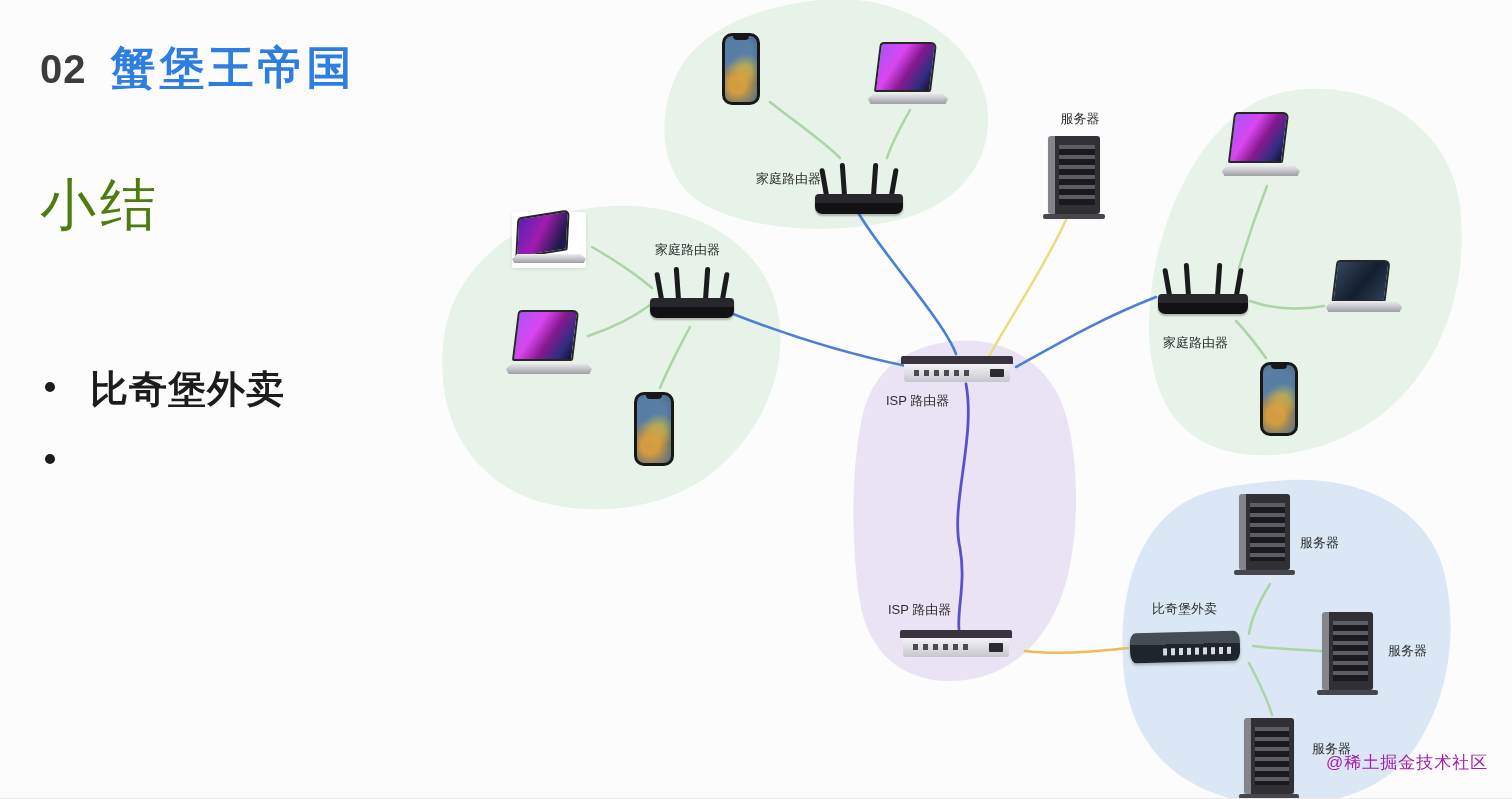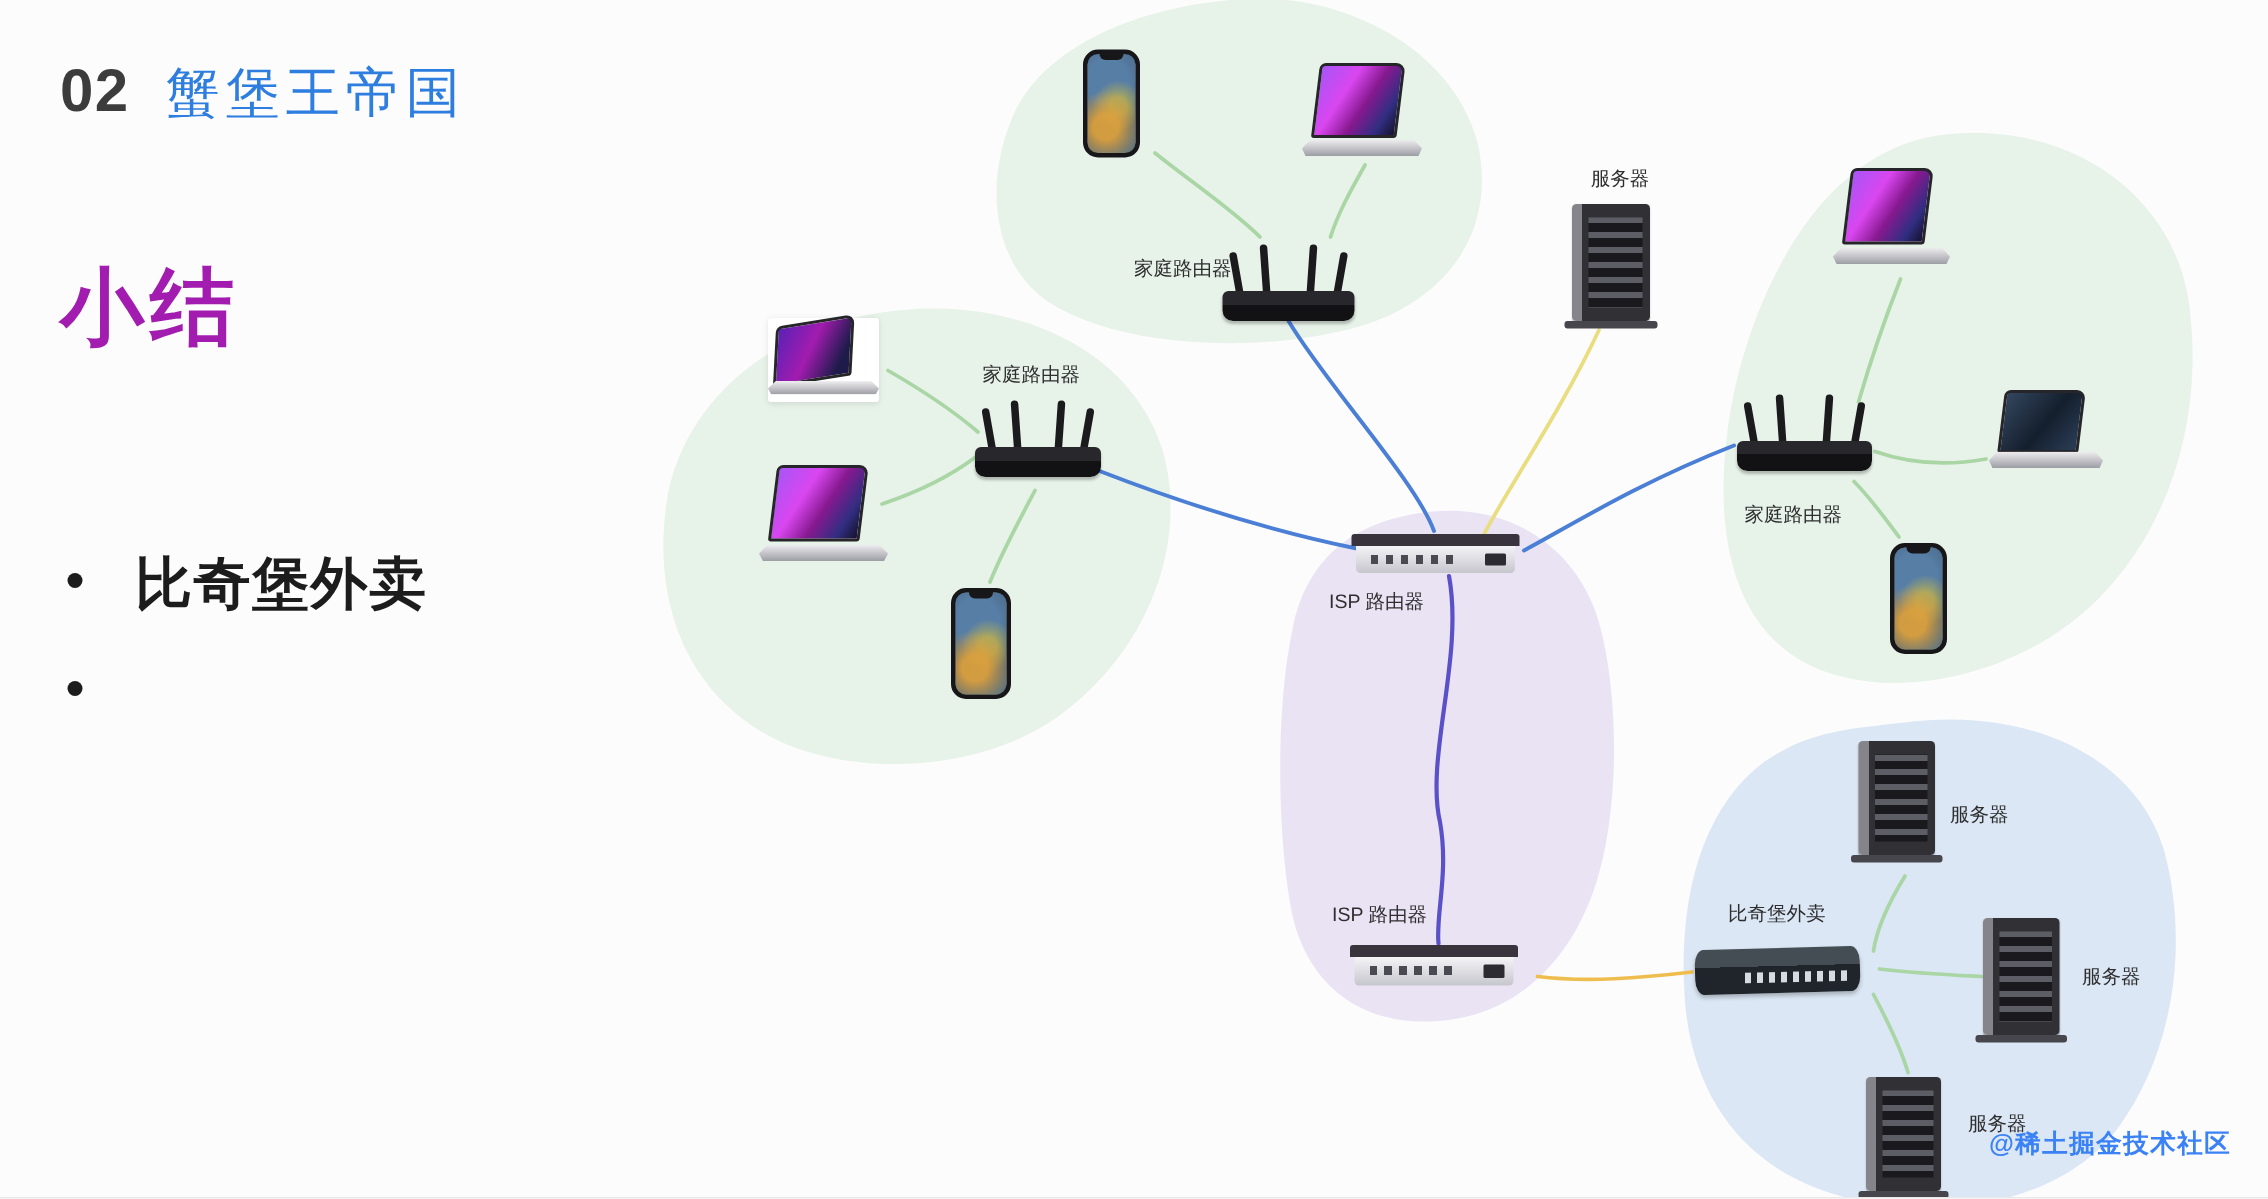--- a/index.html
+++ b/index.html
@@ -4,27 +4,27 @@
 <style>
   html,body{margin:0;padding:0;background:#e9e9e9;}
   .stage{
     position:relative;width:1512px;height:798px;overflow:hidden;
     background:#fcfcfc;
     font-family:"Liberation Sans","DejaVu Sans",sans-serif;
   }
   
   .hdr{position:absolute;left:40px;top:38px;display:flex;align-items:baseline;gap:24px;}
   .hdr .num{font-size:40px;font-weight:bold;color:#3c3c3c;letter-spacing:1px;}
-  .hdr .ttl{font-size:36px;font-weight:normal;letter-spacing:4px;}
-  .heading{position:absolute;left:40px;top:168px;font-size:56px;font-weight:bold;color:#a21caf;letter-spacing:4px;}
+  .hdr .ttl{font-size:45px;font-weight:bold;letter-spacing:4px;}
+  .heading{position:absolute;left:40px;top:168px;font-size:56px;font-weight:normal;color:#4d7c0f;letter-spacing:4px;}
   .bullets{position:absolute;left:40px;top:364px;width:396px;overflow:hidden;}
   .brow{display:flex;align-items:flex-start;height:46px;margin-bottom:26px;white-space:nowrap;}
   .brow .dot{flex:0 0 auto;width:10px;height:10px;border-radius:50%;background:#1c1c1c;margin:18px 35px 0 5px;}
   .brow .btxt{font-size:38px;color:#1c1c1c;letter-spacing:1px;font-weight:bold;}
-  .watermark{position:absolute;left:1326px;top:751px;font-size:17px;color:#3b82f6;letter-spacing:1px;white-space:nowrap;font-weight:bold;}
+  .watermark{position:absolute;left:1326px;top:751px;font-size:17px;color:#a21caf;letter-spacing:1px;white-space:nowrap;}
   
   .layer{position:absolute;left:0;top:0;}
   .dev{position:absolute;}
   .lbl{position:absolute;font-size:13px;color:#2e2e2e;white-space:nowrap;}
   .lbl.ctr{text-align:center;}
   
   .router .ant{position:absolute;width:5px;background:#1b1b1d;border-radius:3px;bottom:14px;}
   .router .a1{left:8%;height:32px;transform:rotate(-10deg);}
   .router .a2{left:30%;height:37px;transform:rotate(-4deg);}
   .router .a3{right:30%;height:37px;transform:rotate(4deg);}

